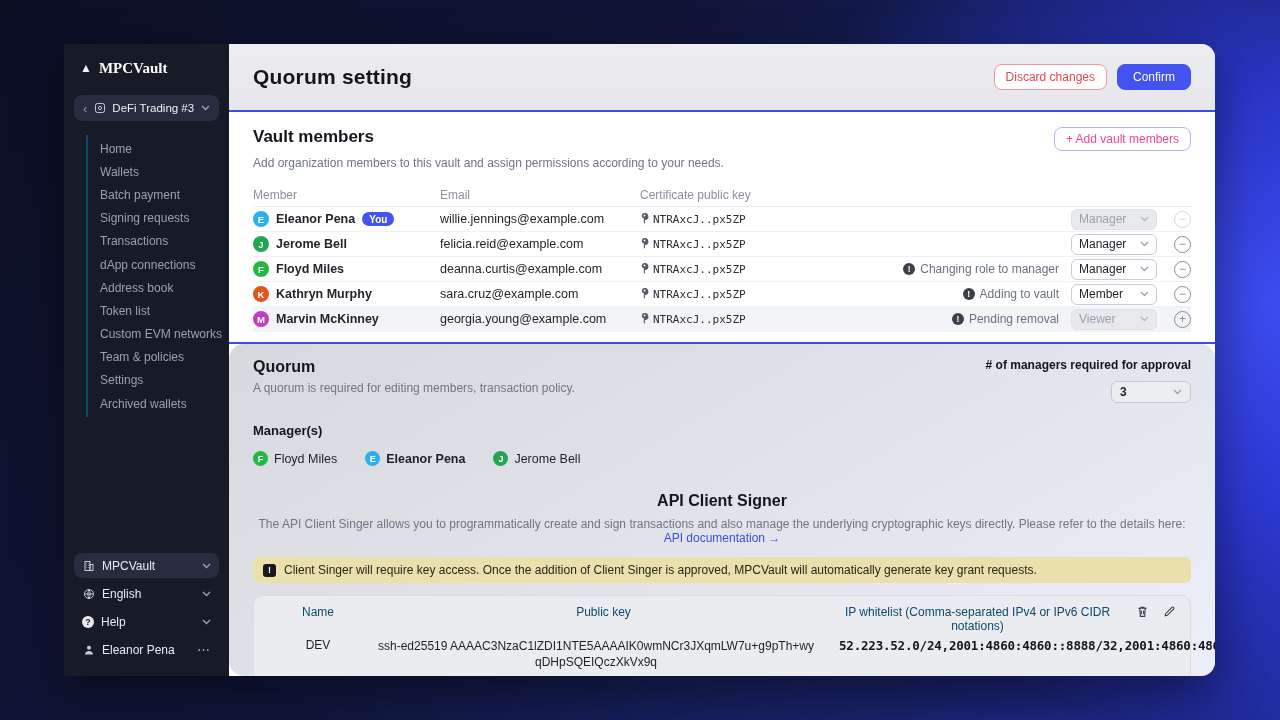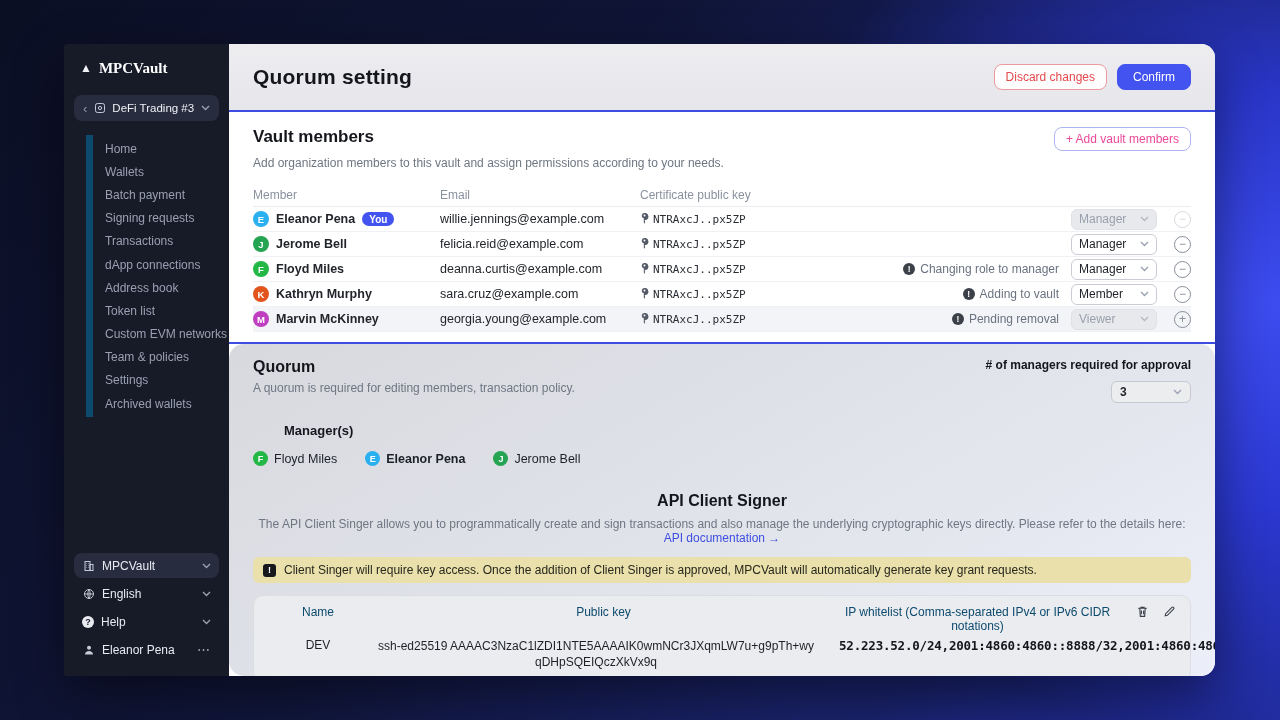--- a/index.html
+++ b/index.html
@@ -16,21 +16,21 @@
   
   .sidebar { width:165px; background:#161b27; color:#cdd2de; display:flex; flex-direction:column; flex-shrink:0; }
   .logo { display:flex; align-items:center; gap:7px; padding:16px 16px 10px; color:#fff;
           font-family:"Liberation Serif", serif; font-weight:bold; font-size:15px; }
   .logo .tri { font-size:12px; color:#f2f3f6; }
   .team-pill { margin:8px 10px 6px; background:#272d3f; border-radius:8px; height:26px;
                display:flex; align-items:center; gap:6px; padding:0 9px; font-size:11.5px; color:#eef0f5; cursor:pointer; }
   .team-pill .back { color:#8d94a6; font-size:13px; line-height:1; }
   .team-pill .grow { flex:1; white-space:nowrap; overflow:hidden; }
   .chev { display:inline-flex; color:#9aa1b2; }
-  nav { margin:8px 0 8px 22px; border-left:7px solid #0c4a6e; padding:2px 0 2px 12px; }
+  nav { margin:8px 0 8px 22px; border-left:2px solid #0c4a6e; padding:2px 0 2px 12px; }
   .nav-item { font-size:12px; color:#99a0b2; padding:4.6px 0; cursor:pointer; white-space:nowrap; }
   .sb-footer { margin-top:auto; padding:8px 10px 14px; display:flex; flex-direction:column; gap:3px; }
   .sb-row { display:flex; align-items:center; gap:7px; height:25px; padding:0 8px; font-size:12px; color:#e7eaf1; cursor:pointer; }
   .sb-row.pill { background:#272d3f; border-radius:8px; }
   .sb-row .grow { flex:1; }
   .sb-ico { width:13px; height:13px; display:inline-flex; align-items:center; justify-content:center; color:#c6cbd8; flex-shrink:0; }
   .q-circle { width:12px; height:12px; border-radius:50%; background:#e8eaf0; color:#161b27; font-size:9px; font-weight:bold;
               display:inline-flex; align-items:center; justify-content:center; }
   .dots { color:#c6cbd8; font-size:13px; letter-spacing:1px; }
 
@@ -80,21 +80,21 @@
 
   
   .lower { flex:1; background:linear-gradient(150deg,#d7d9de 0%, #e0e2e9 45%, #eceef9 100%); padding:14px 24px 16px; overflow:hidden;border-radius:15px; }
   .quorum-head { display:flex; align-items:flex-start; }
   .quorum-head h2, .api h2 { font-size:16px; color:#14161c; }
   .quorum-right { margin-left:auto; text-align:right; }
   .q-label { font-size:12px; font-weight:bold; color:#14161c; }
   .q-select { margin-top:9px; margin-left:auto; width:80px; height:22px; background:#ecedef; border:1px solid #c6c9d1; border-radius:6px;
               display:flex; align-items:center; padding:0 8px; font-size:12px; font-weight:bold; color:#1d2026; cursor:pointer; }
   .q-select .role-label { flex:1; text-align:left; }
-  .managers-label { font-size:13px; font-weight:bold; color:#14161c; margin-top:20px;margin-left:31px; }
+  .managers-label { font-size:13px; font-weight:bold; color:#14161c; margin-top:20px; }
   .chips { display:flex; gap:28px; margin-top:13px; }
   .chip { display:flex; align-items:center; gap:6px; font-size:12.5px; color:#1d2026; }
   .chip .avatar { width:15px; height:15px; font-size:9px; }
   .chip.bold { font-weight:bold; }
 
   .api { margin-top:26px;text-align:center; }
   .api-desc { font-size:12px; color:#6f7683; margin-top:7px; }
   .api-link { color:#3d4de1; cursor:pointer; }
   .banner { margin-top:12px; background:#e9e0ac; border-radius:6px; padding:6px 10px; display:flex; align-items:center; gap:8px;
             font-size:12px; color:#27271c; }

